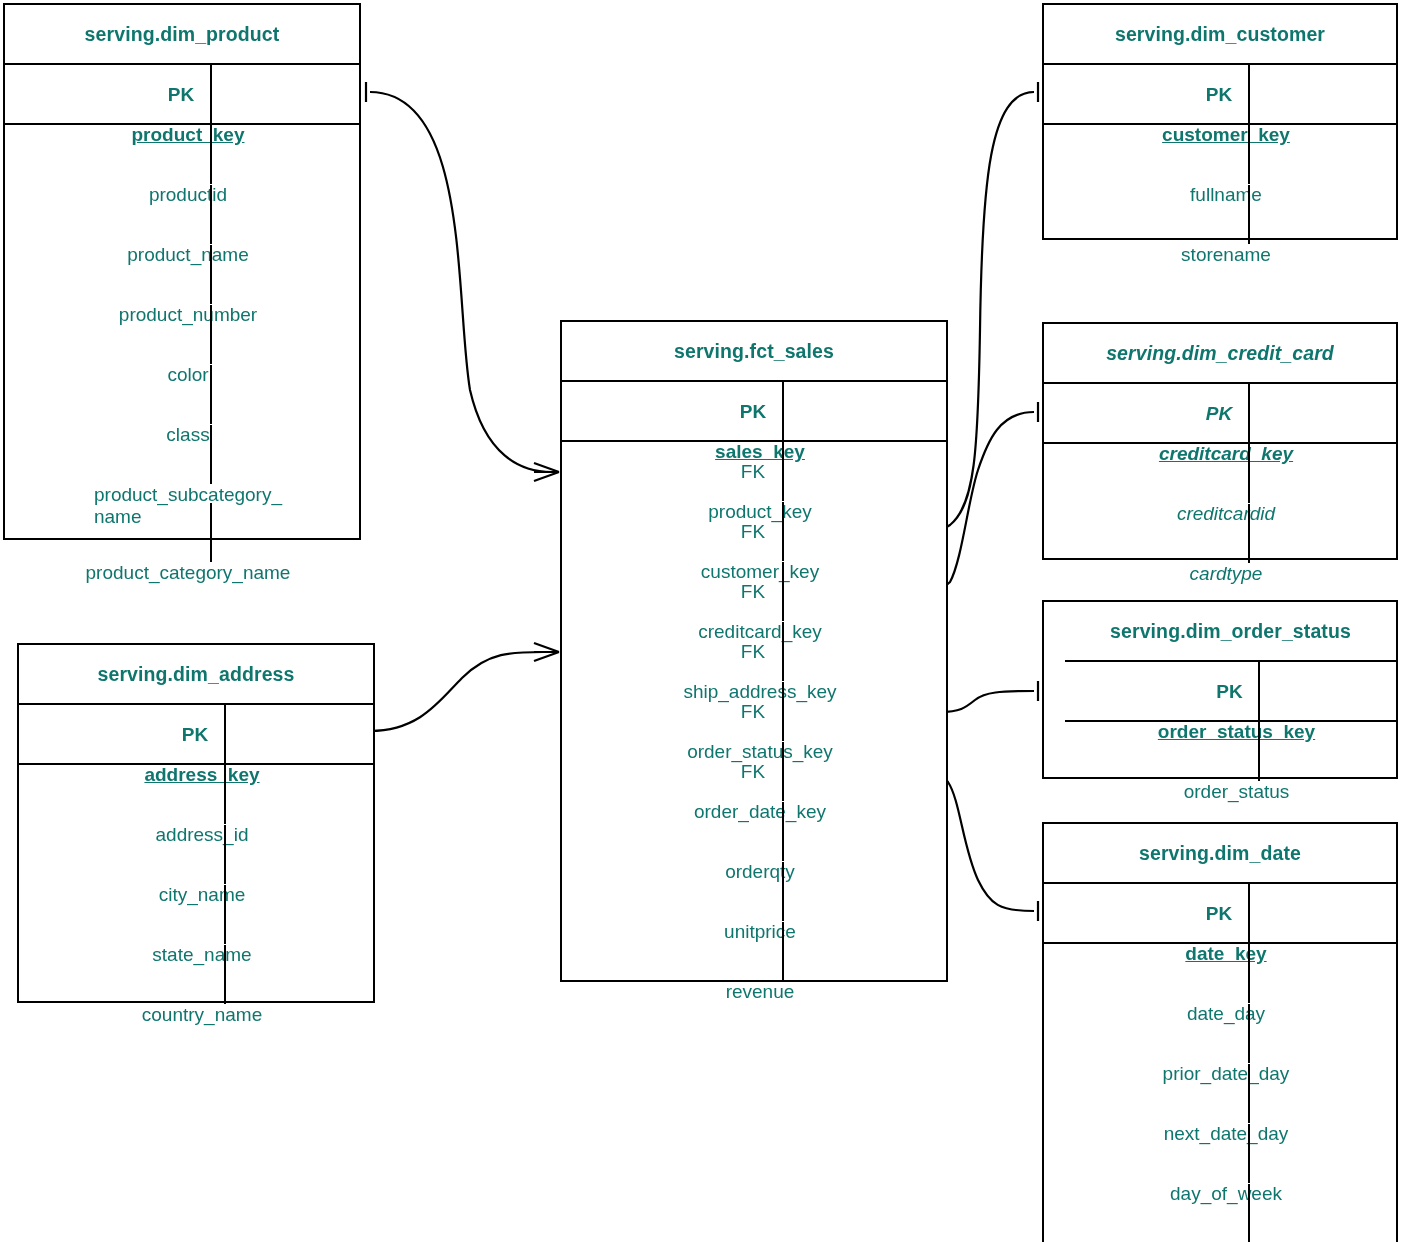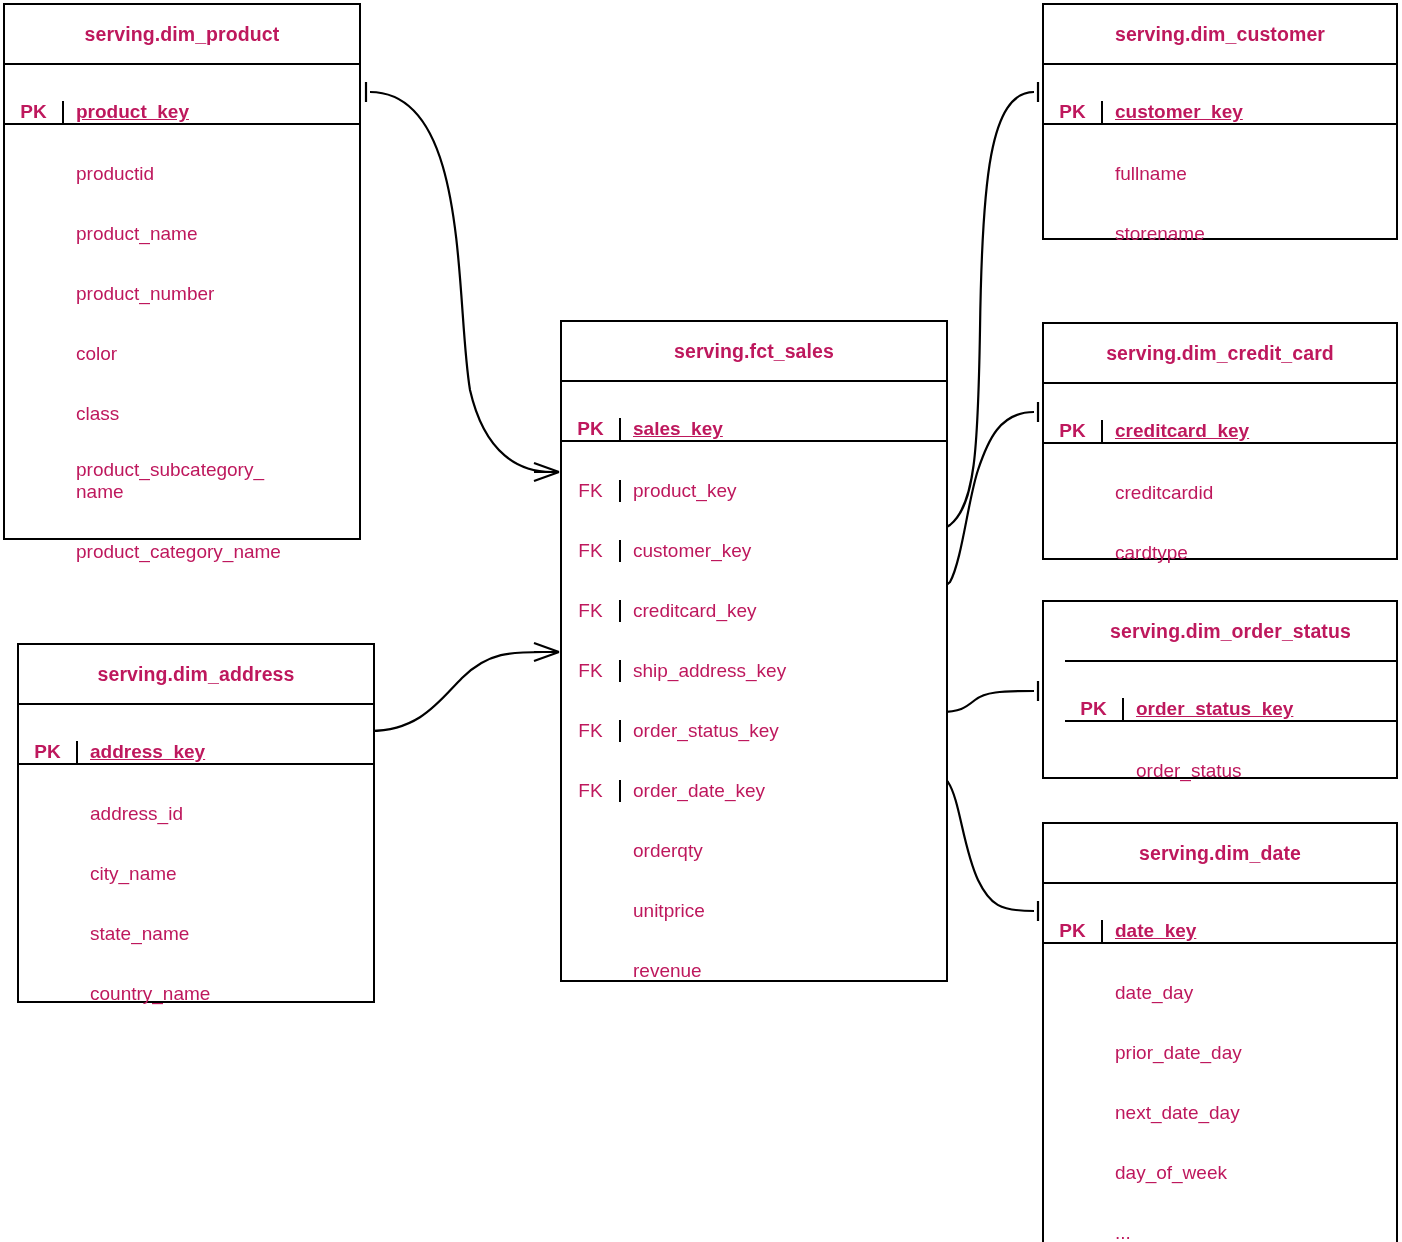--- a/index.html
+++ b/index.html
@@ -7,21 +7,21 @@
     padding: 0;
     background: #ffffff;
   }
   #canvas {
     position: relative;
     width: 1402px;
     height: 1242px;
     background: #ffffff;
     overflow: hidden;
     font-family: "Liberation Sans", sans-serif;
-    color: #be185d;
+    color: #0f766e;
   }
   svg.links {
     position: absolute;
     left: 0;
     top: 0;
     width: 1402px;
     height: 1242px;
     pointer-events: none;
     z-index: 1;
   }
@@ -46,22 +46,23 @@
     justify-content: center;
     font-weight: bold;
     font-size: 19.5px;
     letter-spacing: 0.1px;
     border-bottom: 2.5px solid #000000;
     background: #ffffff;
   }
   .row {
     box-sizing: border-box;
     display: flex;
-    align-items: flex-end;
+    align-items: center;
     height: 60px;
+    flex-direction: column;
   }
   .row.pk-row {
     border-bottom: 2.5px solid #000000;
   }
   .row .keycol {
     box-sizing: border-box;
     width: 59px;
     flex: 0 0 59px;
     display: flex;
     align-items: center;
@@ -264,21 +265,21 @@
         <div class="keycol"></div>
         <div class="fieldcol">fullname</div>
       </div>
       <div class="row">
         <div class="keycol"></div>
         <div class="fieldcol">storename</div>
       </div>
     </div>
   </div>
 
-  <div class="entity" style="left:1042px; top:322px; width:356px; height:238px;">
+  <div class="entity" style="left:1042px; top:322px; width:356px; height:238px;font-style:italic;">
     <div class="ent-title">serving.dim_credit_card</div>
     <div class="row pk-row">
       <div class="keycol bold">PK</div>
       <div class="fieldcol pkname">creditcard_key</div>
     </div>
     <div class="rowgroup">
       <div class="row">
         <div class="keycol"></div>
         <div class="fieldcol">creditcardid</div>
       </div>

